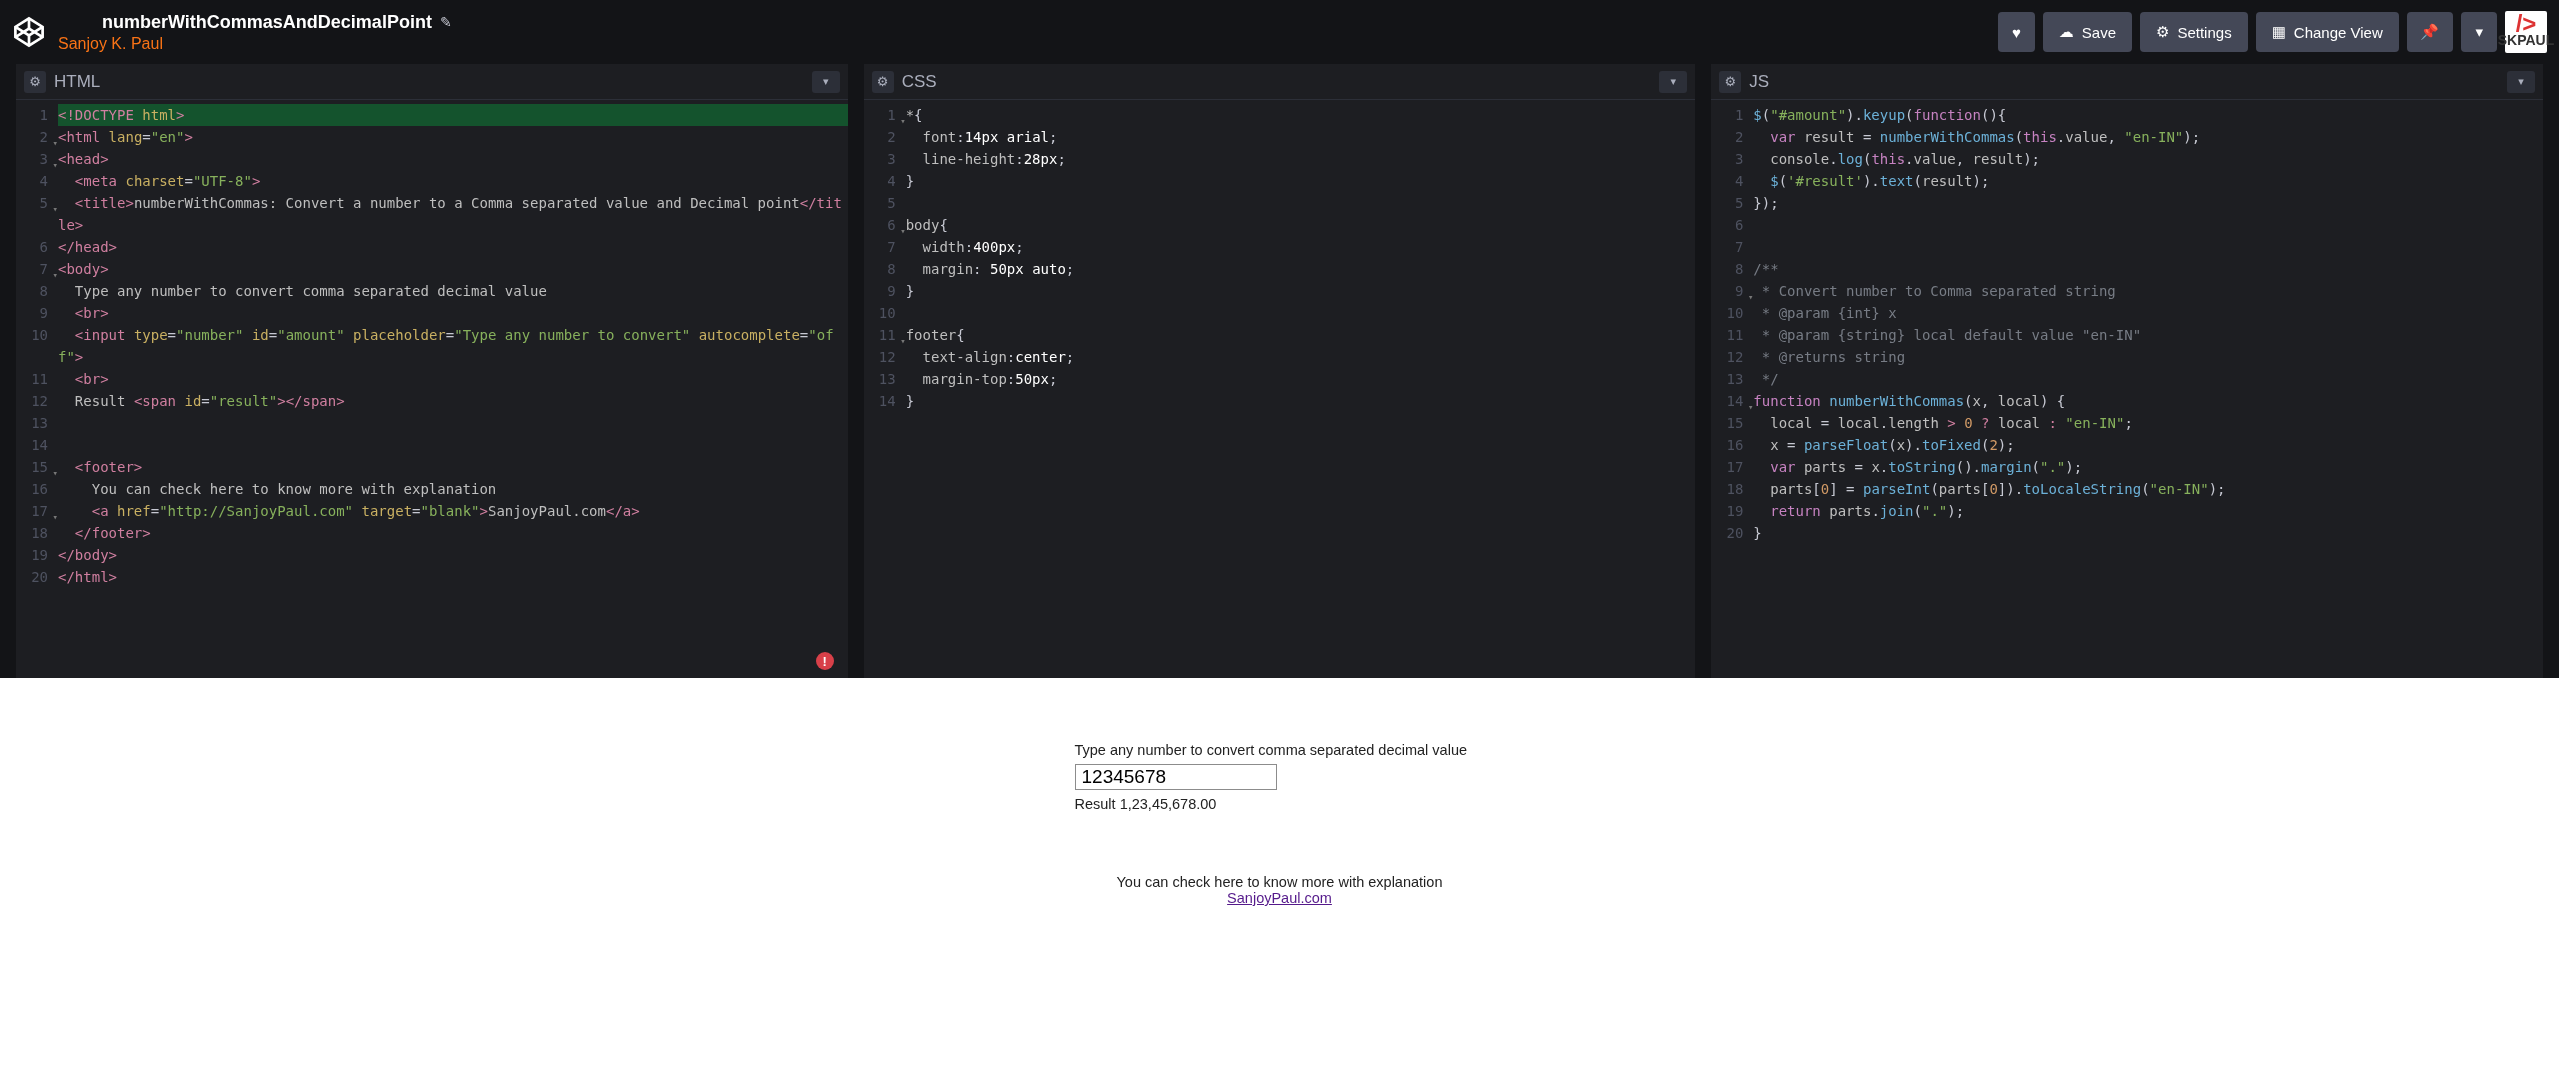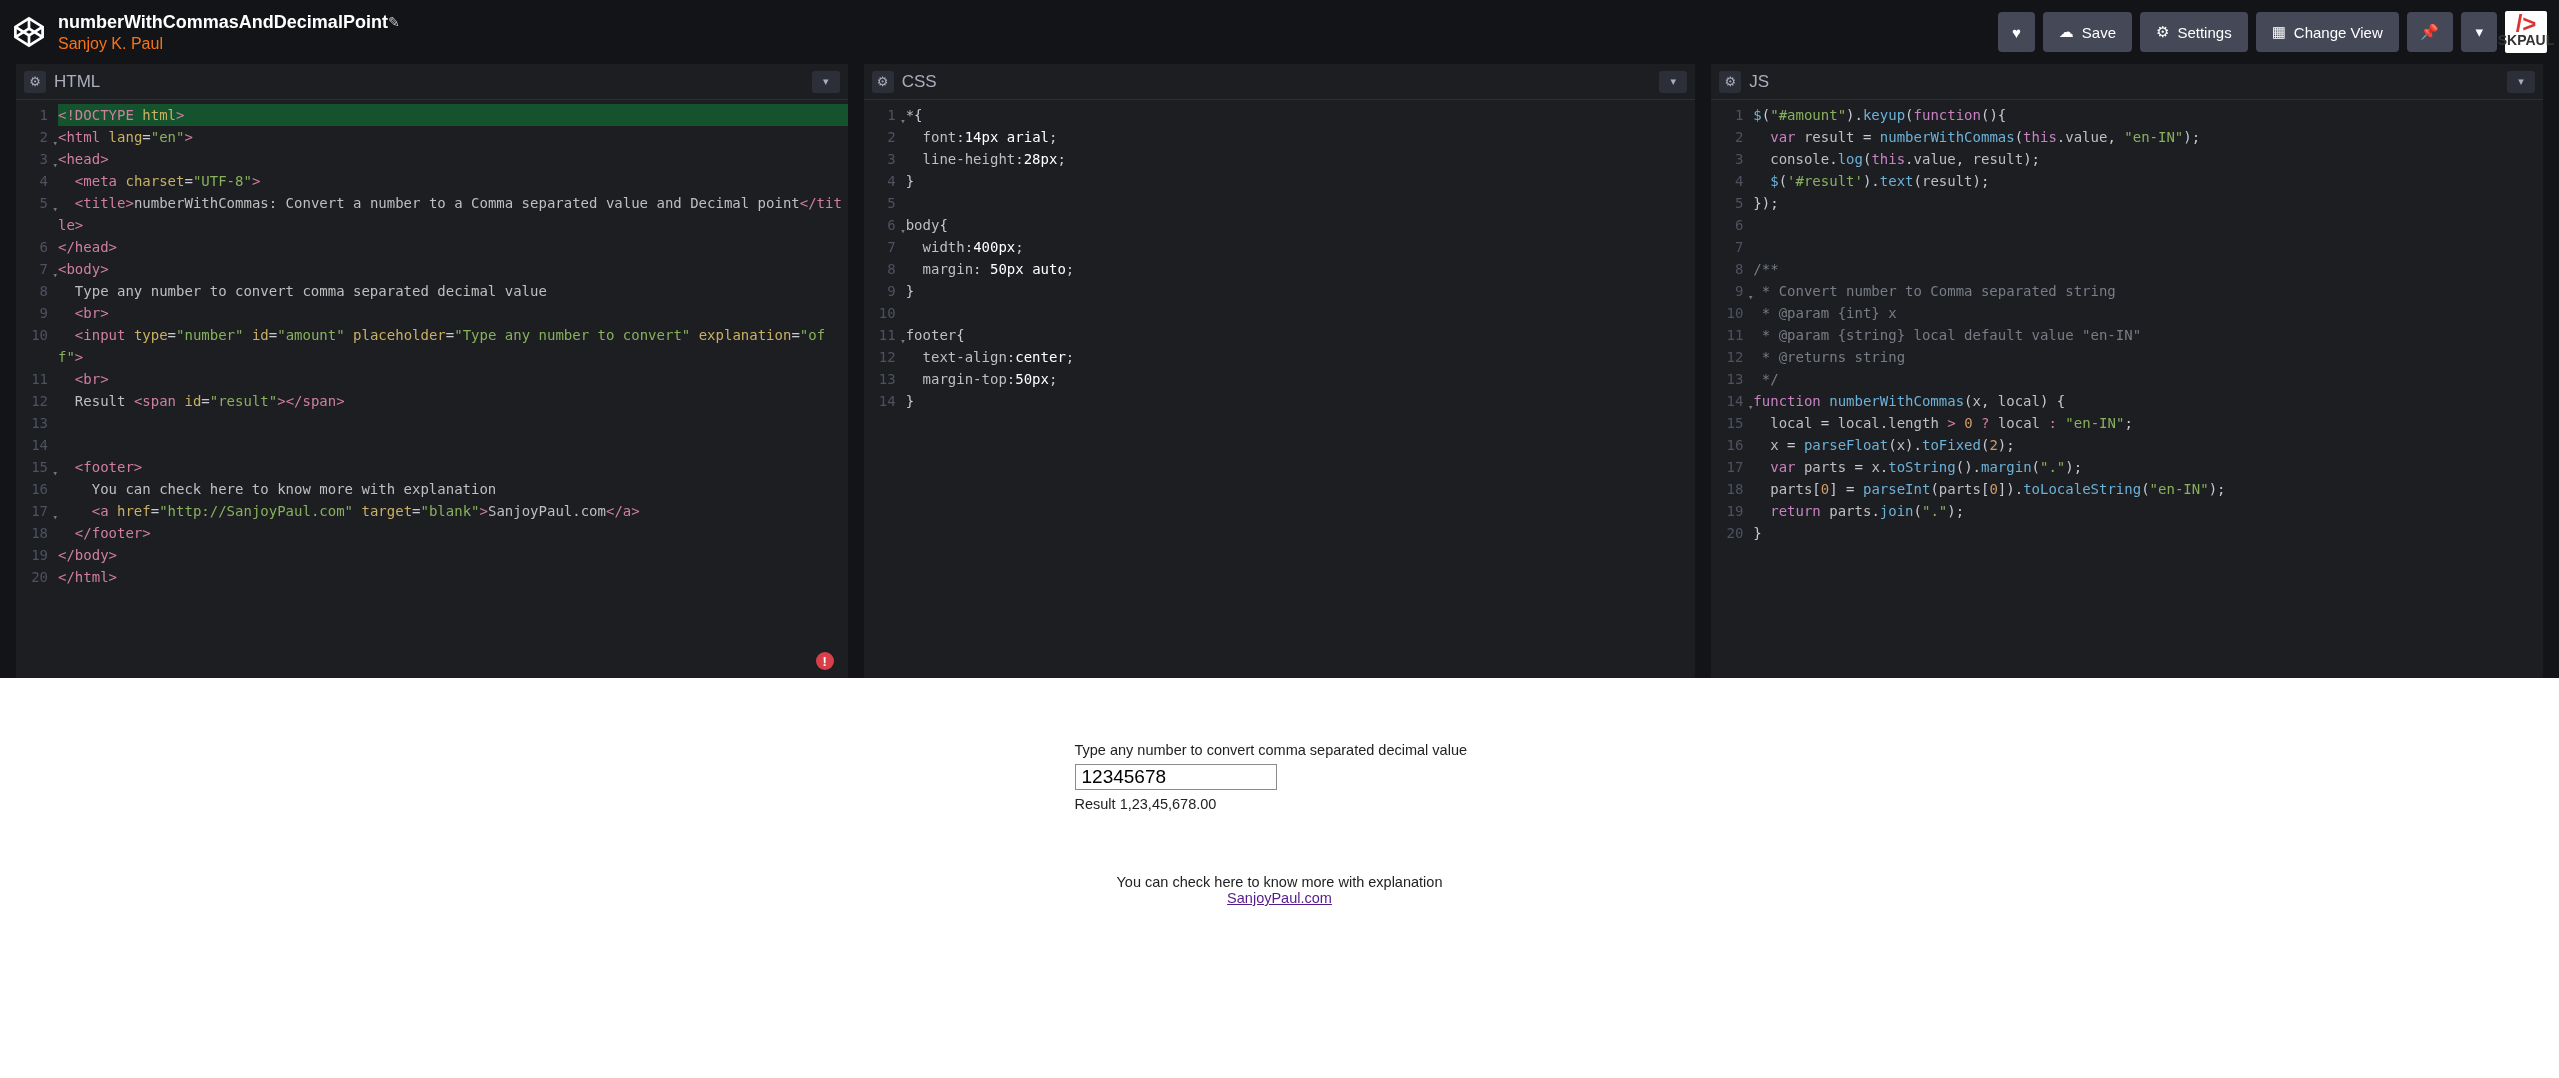--- a/index.html
+++ b/index.html
@@ -16,21 +16,21 @@
   .hdr {
     display: flex; align-items: center; justify-content: space-between;
     height: 64px; padding: 0 12px; background: #131417;
   }
   .hdr-left { display: flex; align-items: center; gap: 12px; }
   .logo {
     width: 34px; height: 34px; display: flex; align-items: center; justify-content: center;
   }
   .logo svg { width: 34px; height: 34px; }
   .title-block { display: flex; flex-direction: column; }
-  .title-line { display: flex; align-items: center; gap: 0; }
+  .title-line { display: flex; align-items: center; gap: 8px; margin-left: 44px; }
   .pen-title { font-size: 18px; font-weight: 700; color: #fff; }
   .edit-icon { color: #c7c9d3; font-size: 14px; }
   .author { font-size: 16px; color: #f97316; margin-top: 2px; }
   .hdr-right { display: flex; align-items: center; gap: 8px; }
   .btn {
     background: #444857; color: #fff; border: none; border-radius: 4px;
     height: 40px; padding: 0 16px; display: flex; align-items: center; gap: 8px;
     font-size: 15px; cursor: pointer;
   }
   .btn.icon-only { padding: 0 14px; }
@@ -219,21 +219,21 @@
         <div class="ln">
           <div class="gut">8</div>
           <div class="code">  <span class="txt">Type any number to convert comma separated decimal value</span></div>
         </div>
         <div class="ln">
           <div class="gut">9</div>
           <div class="code">  <span class="tag">&lt;br&gt;</span></div>
         </div>
         <div class="ln">
           <div class="gut">10</div>
-          <div class="code">  <span class="tag">&lt;input</span> <span class="attr">type</span>=<span class="str">"number"</span> <span class="attr">id</span>=<span class="str">"amount"</span> <span class="attr">placeholder</span>=<span class="str">"Type any number to convert"</span> <span class="attr">explanation</span>=<span class="str">"off"</span><span class="tag">&gt;</span></div>
+          <div class="code">  <span class="tag">&lt;input</span> <span class="attr">type</span>=<span class="str">"number"</span> <span class="attr">id</span>=<span class="str">"amount"</span> <span class="attr">placeholder</span>=<span class="str">"Type any number to convert"</span> <span class="attr">autocomplete</span>=<span class="str">"off"</span><span class="tag">&gt;</span></div>
         </div>
         <div class="ln">
           <div class="gut">11</div>
           <div class="code">  <span class="tag">&lt;br&gt;</span></div>
         </div>
         <div class="ln">
           <div class="gut">12</div>
           <div class="code">  <span class="txt">Result </span><span class="tag">&lt;span</span> <span class="attr">id</span>=<span class="str">"result"</span><span class="tag">&gt;&lt;/span&gt;</span></div>
         </div>
         <div class="ln">

